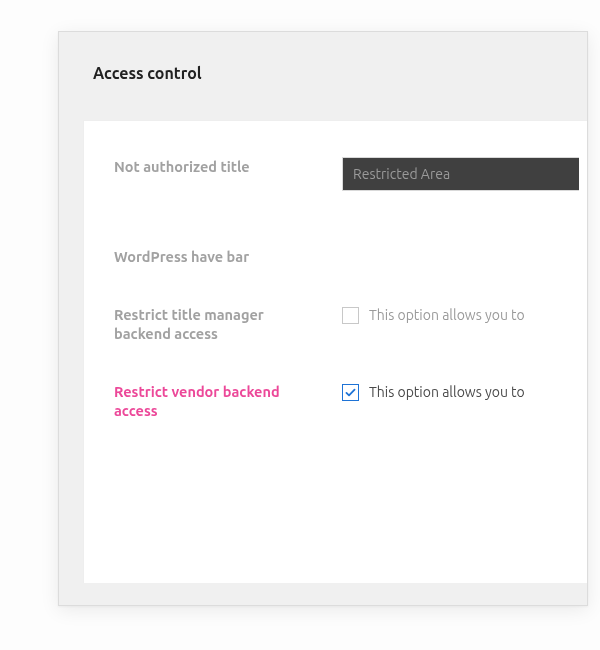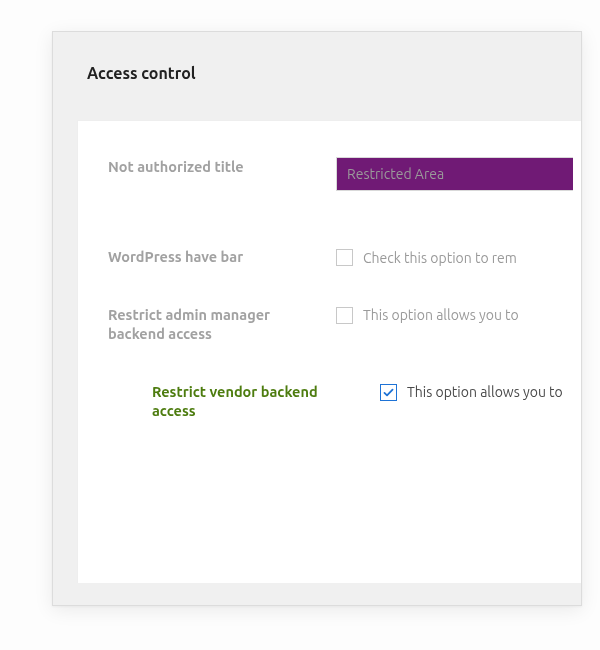--- a/index.html
+++ b/index.html
@@ -4,21 +4,21 @@
 <style>
   * { box-sizing: border-box; margin: 0; padding: 0; }
   html, body {
     width: 600px; height: 650px;
     font-family: -apple-system, BlinkMacSystemFont, "Segoe UI", Ubuntu, "Helvetica Neue", Arial, sans-serif;
     background: #fdfdfd;
     overflow: hidden;
   }
   .outer {
     position: absolute;
-    left: 52px; top: 31px;
+    left: 58px; top: 31px;
     width: 530px; height: 575px;
     background: #f0f0f0;
     border: 1px solid #dcdcdc;
     box-shadow: 0 4px 18px rgba(0,0,0,0.08), 0 1px 2px rgba(0,0,0,0.04);
   }
   .section-title {
     font-size: 16px;
     font-weight: 700;
     color: #222;
     padding: 32px 0 0 34px;
@@ -40,34 +40,33 @@
   .label {
     width: 228px;
     flex: 0 0 228px;
     font-size: 14.5px;
     font-weight: 600;
     color: #a1a1a1;
     line-height: 1.35;
     padding-right: 18px;
   }
   .label.active {
-    color: #4d7c0f;
+    color: #ec4899;
     font-weight: 700;
-    margin-left: 44px;
   }
   .field {
     flex: 1 1 auto;
     min-width: 0;
   }
   .text-input {
     width: 100%;
     height: 34px;
     border: 1px solid #d9d9d9;
     border-right: none;
-    background: #701a75;
+    background: #404040;
     font-size: 14px;
     color: #9a9a9a;
     padding: 0 10px;
     outline: none;
     font-family: inherit;
   }
   .textarea {
     width: 100%;
     height: 110px;
     border: 1px solid #d9d9d9;
@@ -126,32 +125,24 @@
       <div class="field">
         <input class="text-input" type="text" value="Restricted Area" style="">
       </div>
     </div>
 
 
     <div class="space-lg"></div>
 
     <div class="row">
       <div class="label">WordPress have bar</div>
-      <div class="field">
-        <div class="check-line">
-          <span class="checkbox">
-            
-          </span>
-          <span>Check this option to rem</span>
-        </div>
-      </div>
     </div>
 
     <div class="row">
-      <div class="label">Restrict admin manager backend access</div>
+      <div class="label">Restrict title manager backend access</div>
       <div class="field">
         <div class="check-line">
           <span class="checkbox">
             
           </span>
           <span>This option allows you to</span>
         </div>
       </div>
     </div>
 

